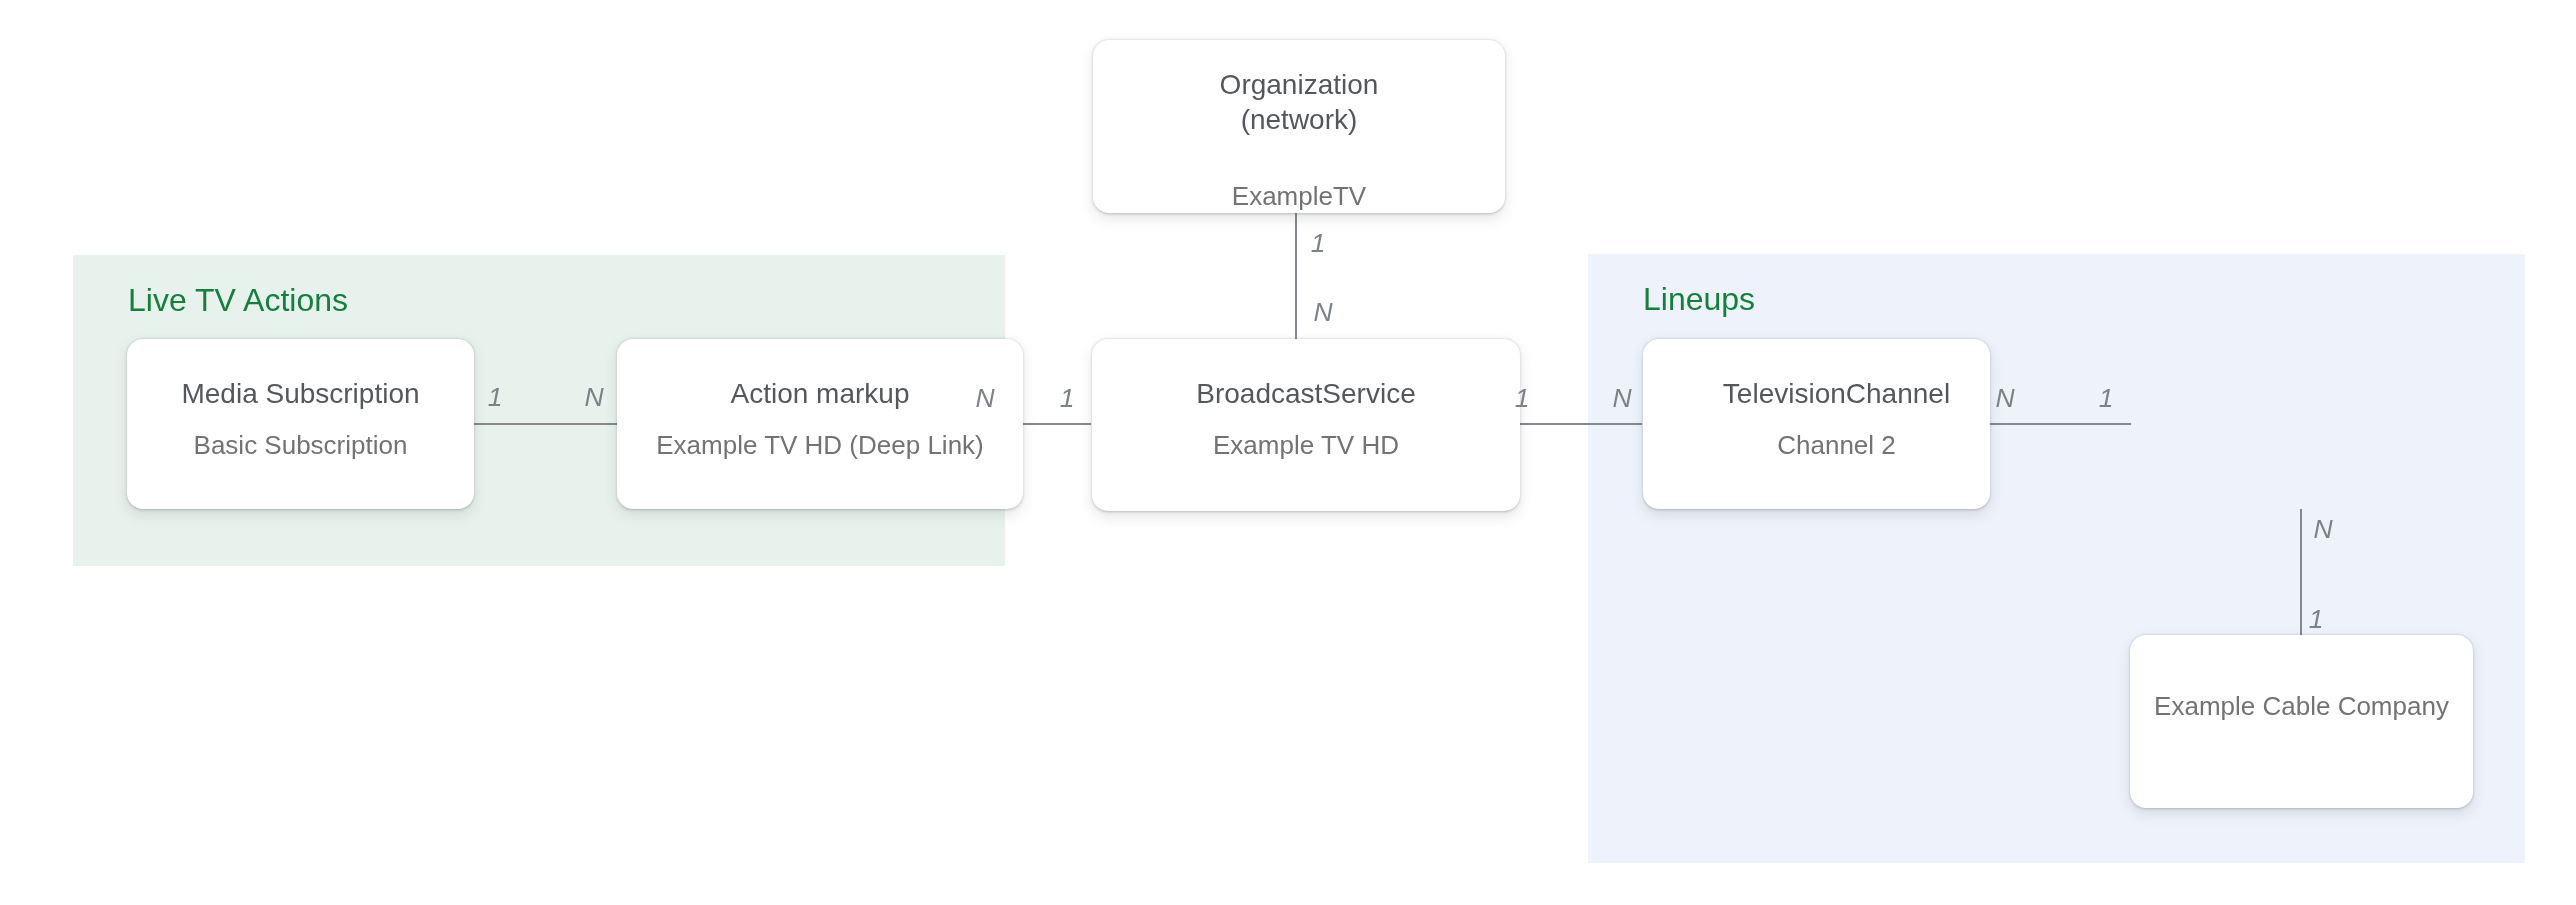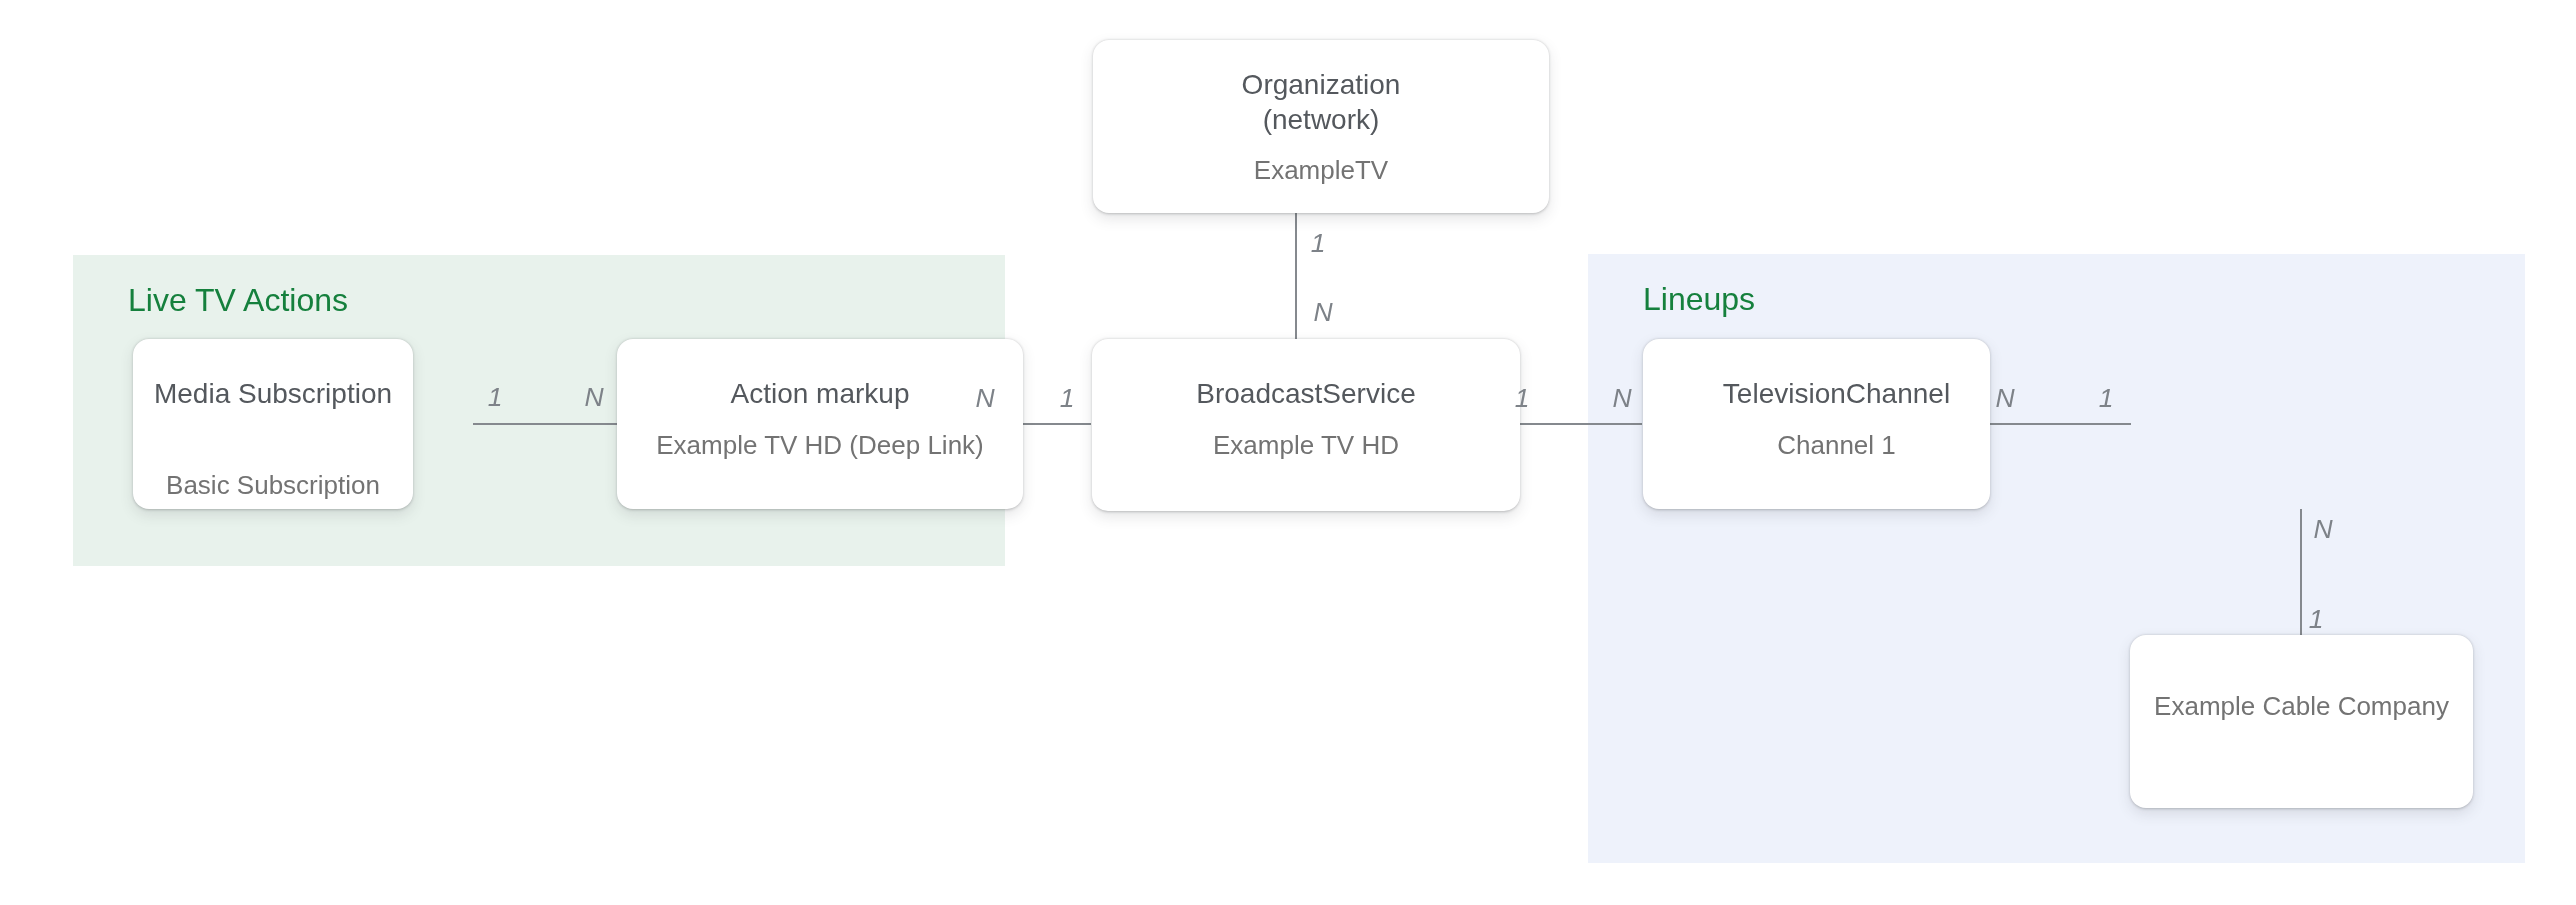--- a/index.html
+++ b/index.html
@@ -82,22 +82,22 @@
     color: #54585d;
     white-space: pre-line;
   }
   .node-subtitle {
     margin-top: 17.7px;
     font-size: 26px;
     line-height: 33px;
     color: #737373;
     white-space: pre-line;
   }
-  .node-network   { left: 1093px; top: 40px;  width: 456px; height: 173px; padding-top: 26.5px; }
-  .node-media     { left: 133px;  top: 339px; width: 280px; height: 170px; gap: 40px; }
+  .node-network   { left: 1093px; top: 40px;  width: 412px; height: 173px; padding-top: 26.5px; justify-content: space-between; }
+  .node-media     { left: 127px;  top: 339px; width: 347px; height: 170px; }
   .node-action    { left: 617px;  top: 339px; width: 406px; height: 170px; }
   .node-broadcast { left: 1092px; top: 339px; width: 428px; height: 172px; }
   .node-channel   { left: 1643px; top: 339px; width: 347px; height: 170px; padding-left: 40px; }
   .node-cable     { left: 2130px; top: 339px; width: 343px; height: 170px; }
   .node-operator  { left: 2130px; top: 635px; width: 343px; height: 173px; }
 </style>
 </head>
 <body>
 
 <div class="canvas">
@@ -145,21 +145,21 @@
     <div class="node-subtitle">Example TV HD (Deep Link)</div>
   </div>
 
   <div class="node node-broadcast">
     <div class="node-title">BroadcastService</div>
     <div class="node-subtitle">Example TV HD</div>
   </div>
 
   <div class="node node-channel">
     <div class="node-title">TelevisionChannel</div>
-    <div class="node-subtitle">Channel 1</div>
+    <div class="node-subtitle">Channel 2</div>
   </div>
 
 
   <div class="node node-operator">
     <div class="node-subtitle">Example Cable Company</div>
   </div>
 
 </div>
 
 

